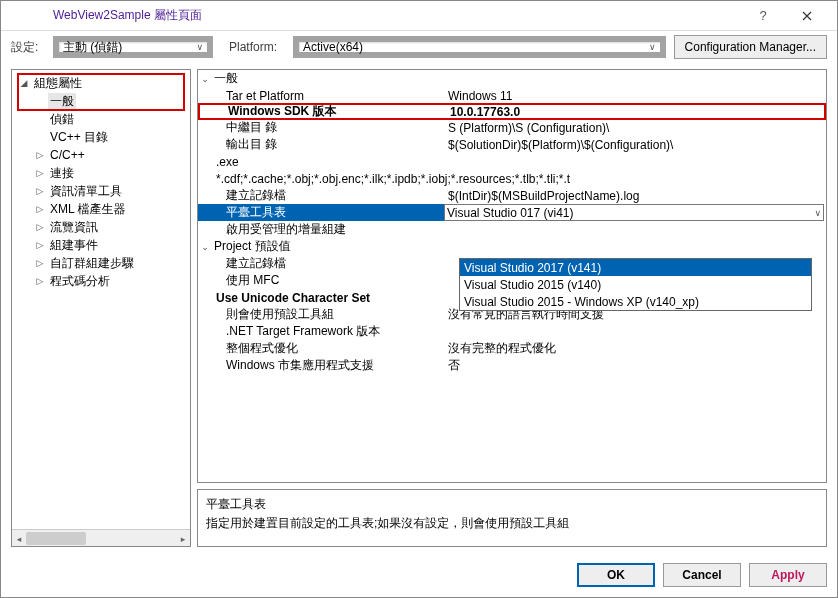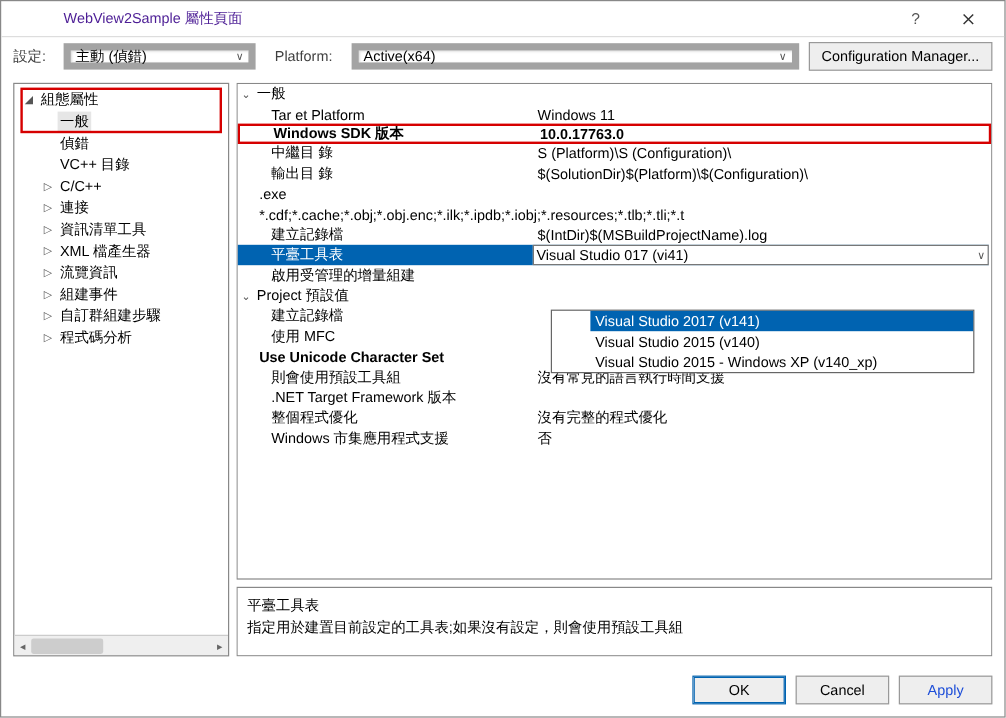--- a/index.html
+++ b/index.html
@@ -42,31 +42,31 @@
 .grid .row .tw { width: 14px; text-align: center; color: #555; font-size: 9px; }
 .grid .row .k { width: 244px; padding-left: 2px; white-space: nowrap; overflow:hidden; }
 .grid .row.lv1 .k { padding-left: 14px; width: 232px; }
 .grid .row .v { flex: 1; padding-left: 4px; white-space: nowrap; overflow: hidden; }
 .grid .row.header .k { font-weight: normal; }
 .outline-red { border: 2px solid #d60000; margin: -1px 0; }
 .row.selrow { background: #0063b1; color: #fff; margin-right: 2px; }
 .val-combo { flex:1; border:1px solid #777; background:#fff; height:17px; display:flex; align-items:center; justify-content:space-between; padding:0 2px; color:#000; }
 .val-combo .arrow{font-size:9px;color:#555;}
 
-.dropdown { position: absolute; left: 261px; top: 188px; width: 353px; background:#fff; border:1px solid #666; z-index:10;padding-left:32px; }
+.dropdown { position: absolute; left: 261px; top: 188px; width: 353px; background:#fff; border:1px solid #666; z-index:10; }
 .dropdown .opt { height: 17px; padding: 0 4px; display:flex; align-items:center; }
 .dropdown .opt.sel { background:#0063b1; color:#fff; }
 
 .desc { border:1px solid #888; padding:6px 8px; height:58px; }
 .desc .dt { margin-bottom:2px; }
 
 .footer { display:flex; gap:8px; justify-content:flex-end; padding:10px; }
-.footer button { border:1px solid #999; background:#eee; padding:2px 0; width:78px; height:24px; }
+.footer button { border:1px solid #999; background:#eee; padding:2px 0; width:78px; height:24px;font-weight:bold; }
 .footer button.default { border:1px solid #0063b1; box-shadow: inset 0 0 0 1px #0063b1; }
-.footer button[disabled]{ color:#1d4ed8; }
+.footer button[disabled]{ color:#be185d; }
 </style>
 </head>
 <body>
 
 <div class="titlebar">
   <span class="title">WebView2Sample 屬性頁面</span>
   <div class="btn help">?</div>
   <div class="btn close">
     <svg viewBox="0 0 10 10">
         <path d="M1 1 L9 9 M9 1 L1 9" stroke="#333" stroke-width="1.2"></path>

